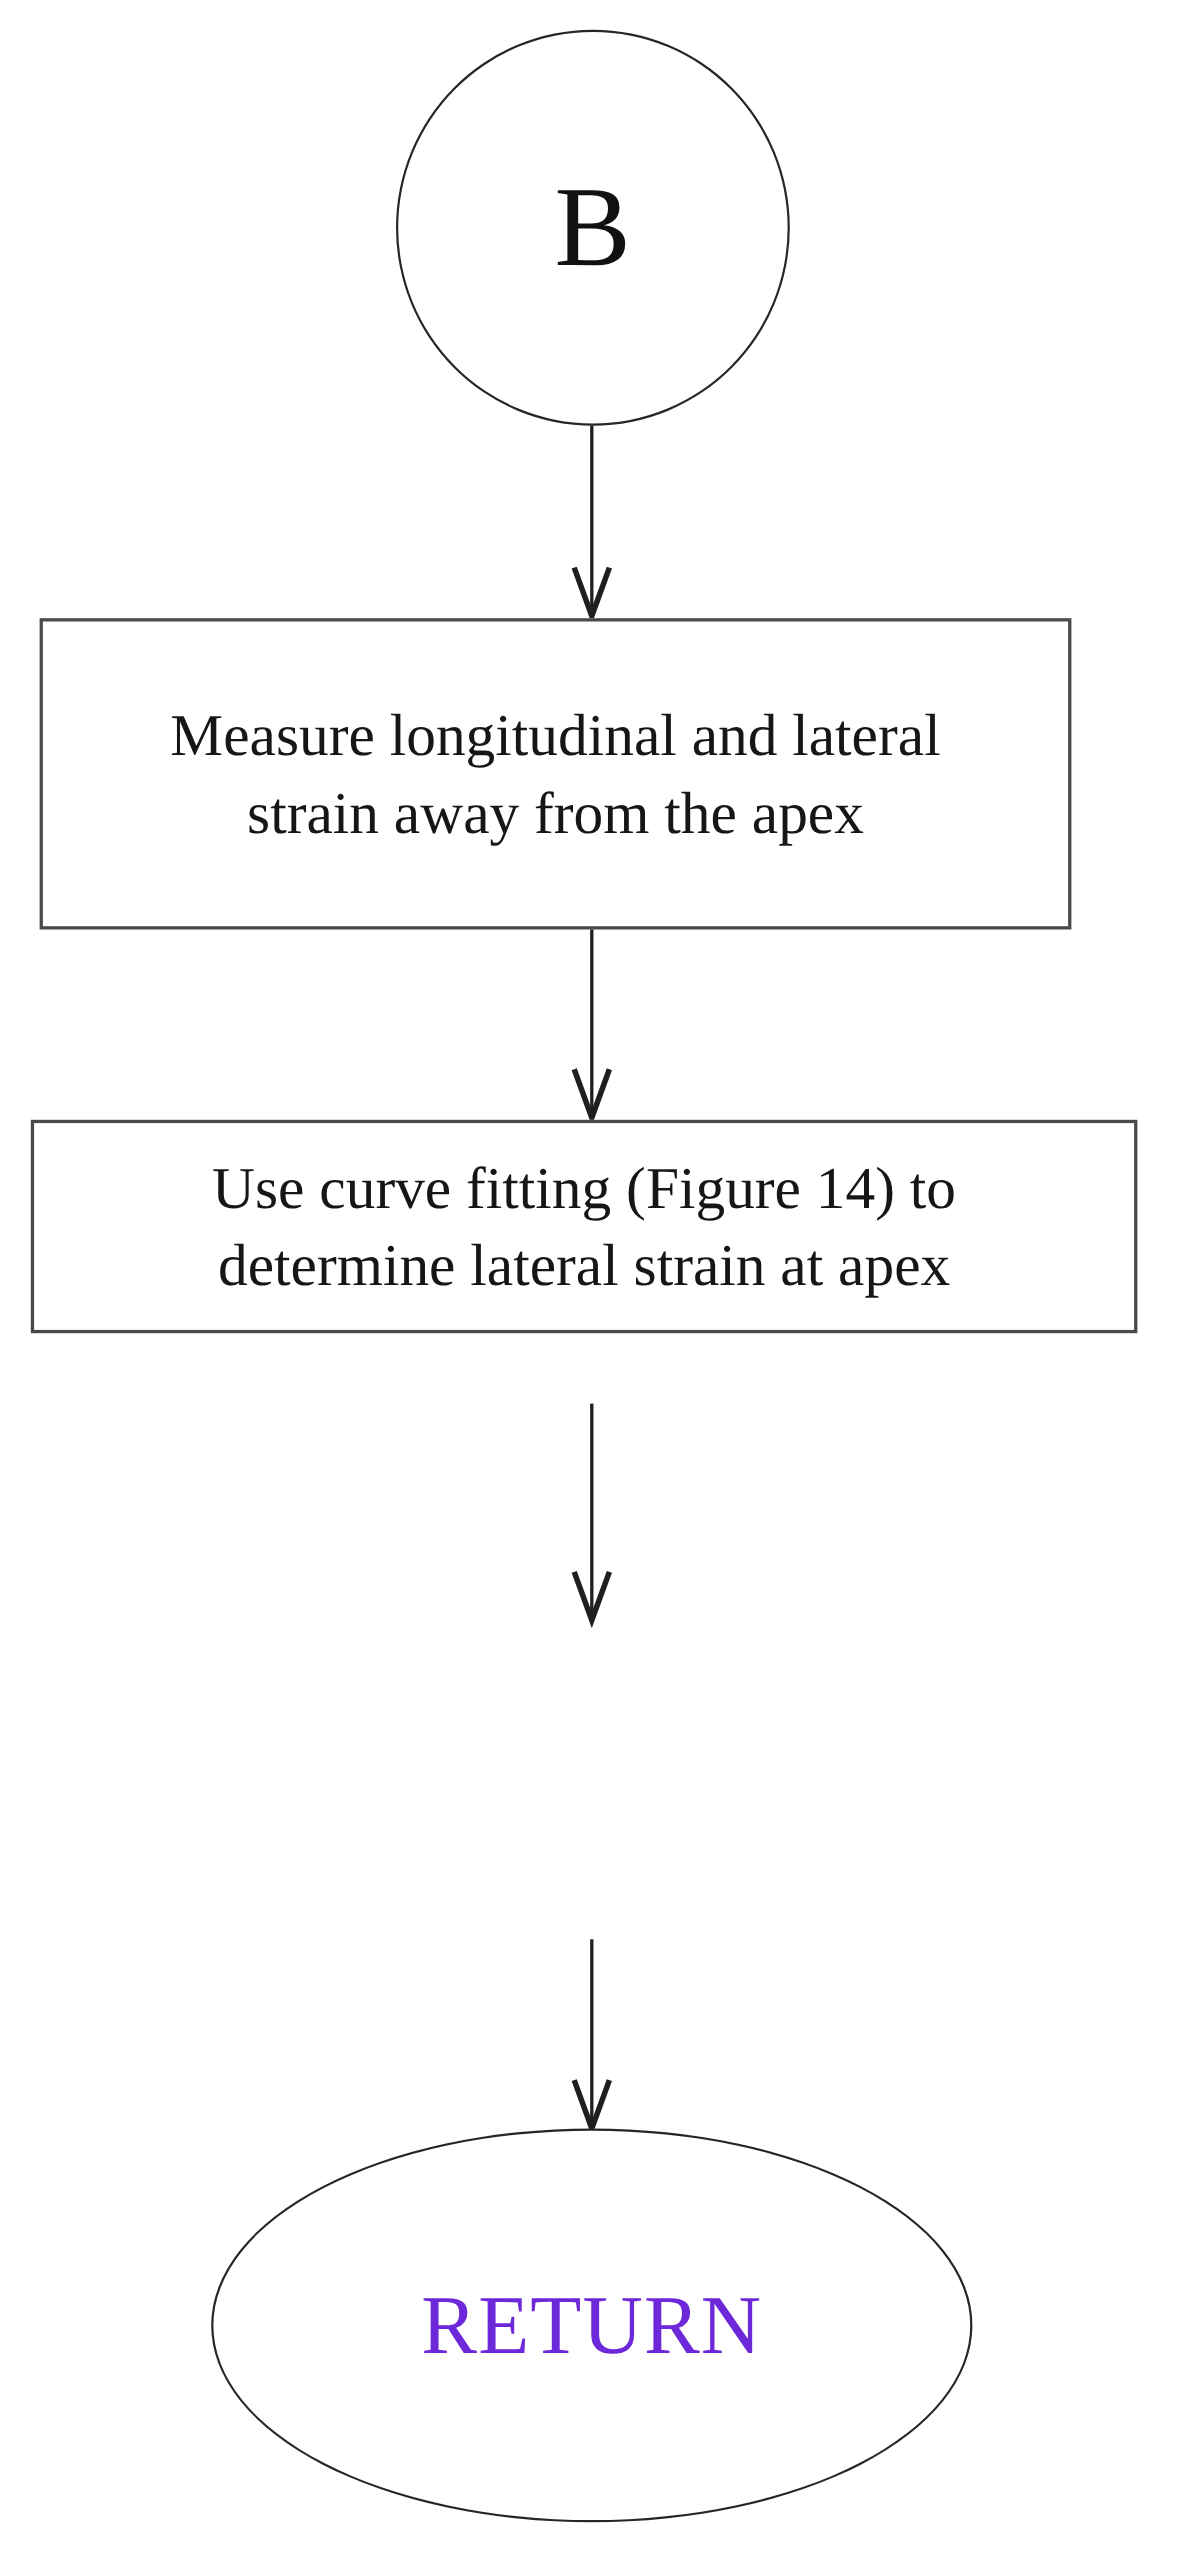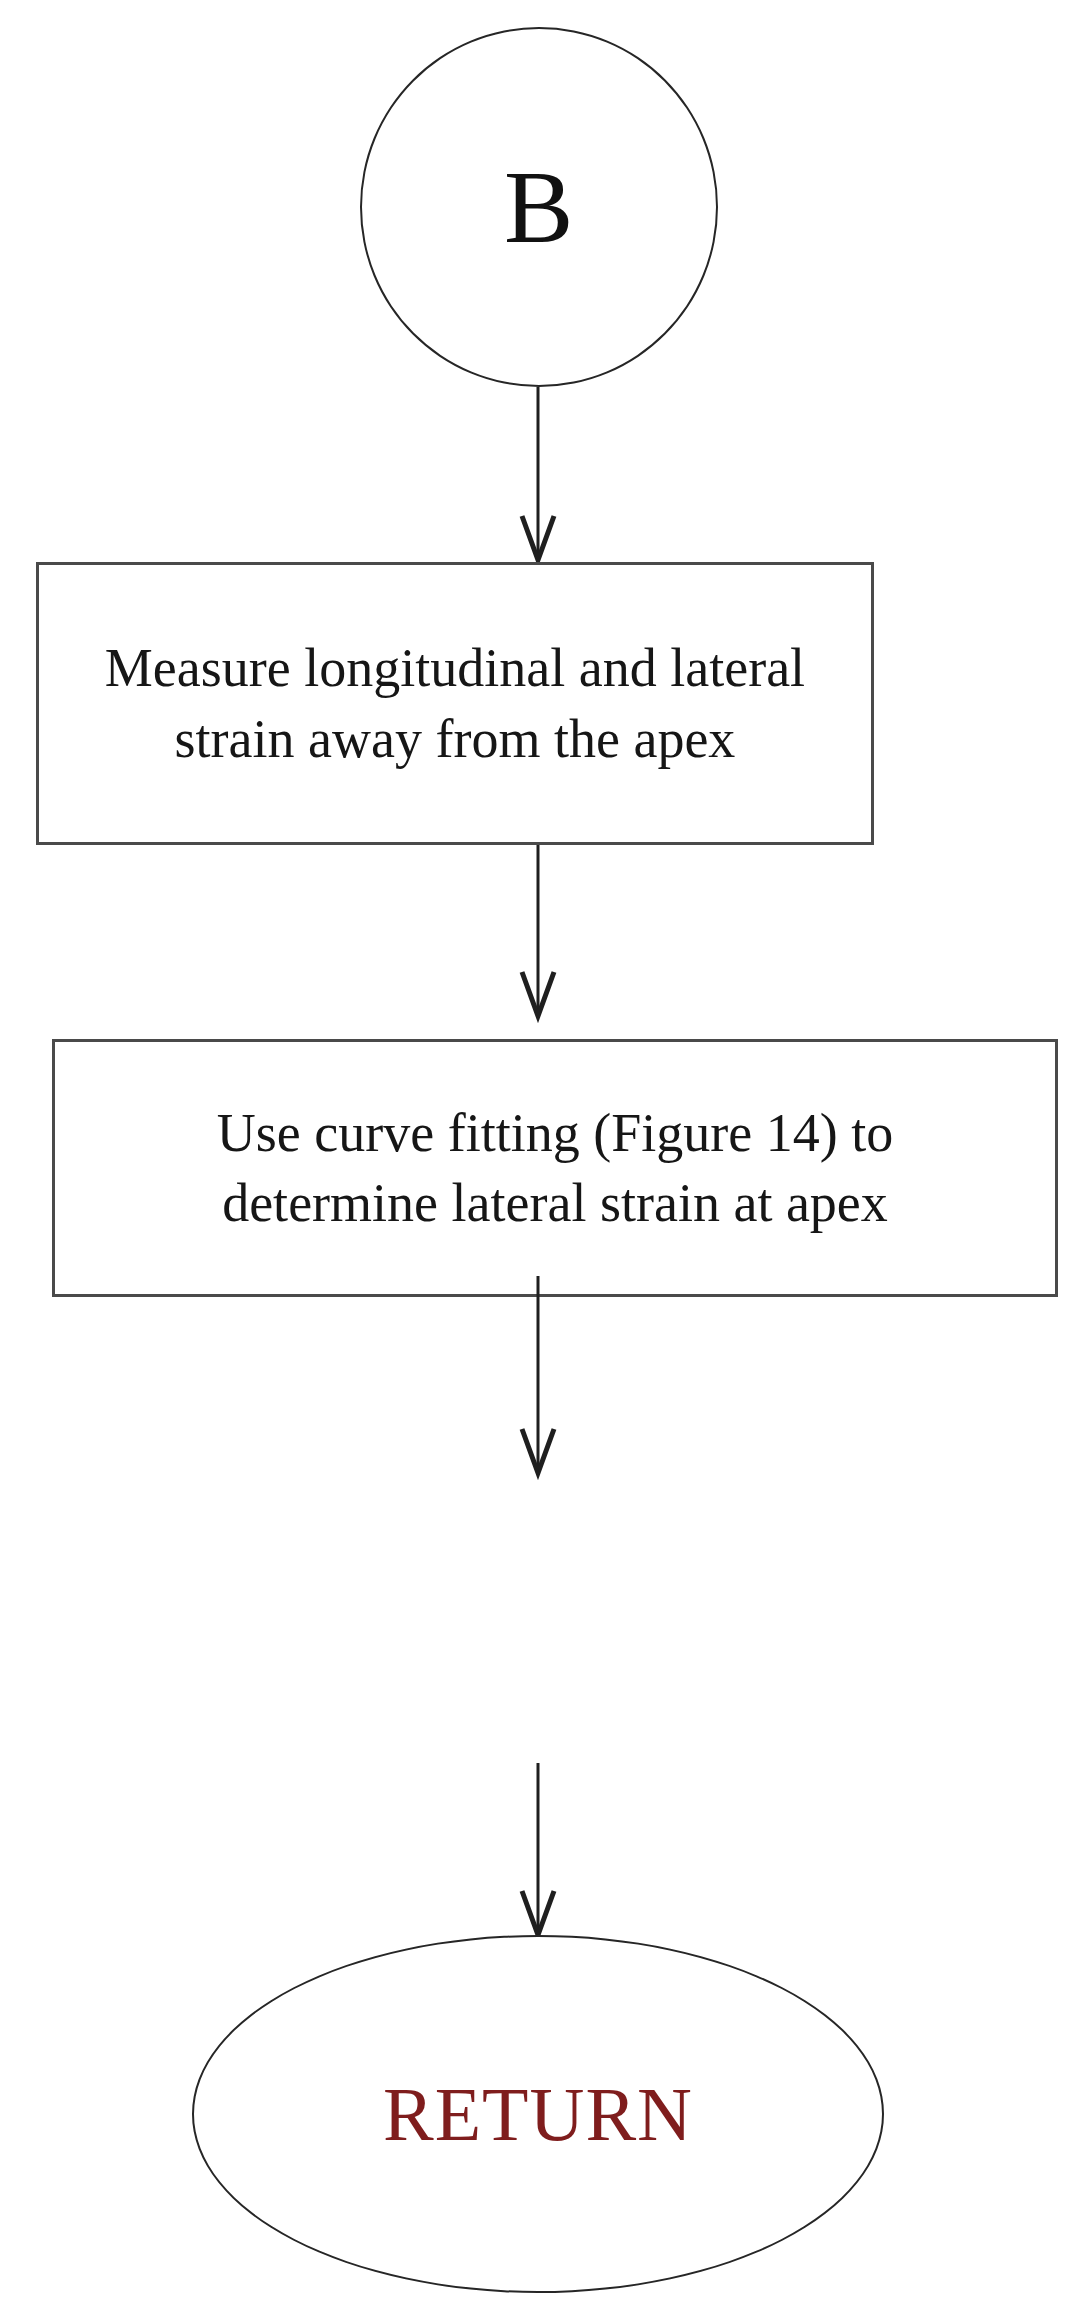--- a/index.html
+++ b/index.html
@@ -69,21 +69,21 @@
     border: 2px solid #262626;
     border-radius: 50%;
     background: #ffffff;
     display: flex;
     align-items: center;
     justify-content: center;
   }
   .terminator-label {
     font-size: 76px;
     line-height: 1;
-    color: #7f1d1d;
+    color: #6d28d9;
     letter-spacing: 1px;
   }
 
   
   .arrow {
     position: absolute;
     left: 0;
     top: 0;
     overflow: visible;
     pointer-events: none;
@@ -96,31 +96,31 @@
 
   <div class="connector-node" style="left:360px; top:27px; width:358px; height:360px;">
     <span class="connector-label">B</span>
   </div>
 
   <svg class="arrow" width="1080" height="2324">
     <line x1="538" y1="387" x2="538" y2="556" stroke="#1f1f1f" stroke-width="3"></line>
     <path d="M 522 516 L 538 560 L 554 516" fill="none" stroke="#1f1f1f" stroke-width="5" stroke-linecap="butt"></path>
   </svg>
 
-  <div class="process-node" style="left:36px; top:562px; width:838px; height:283px;">
+  <div class="process-node" style="left:36px; top:562px; width:938px; height:283px;">
     <span class="process-label">Measure longitudinal and lateral
 strain away from the apex</span>
   </div>
 
   <svg class="arrow" width="1080" height="2324">
     <line x1="538" y1="845" x2="538" y2="1013" stroke="#1f1f1f" stroke-width="3"></line>
     <path d="M 522 972 L 538 1016 L 554 972" fill="none" stroke="#1f1f1f" stroke-width="5" stroke-linecap="butt"></path>
   </svg>
 
-  <div class="process-node" style="left:52px; top:1018px; width:1006px; height:258px;margin-top:21px;">
+  <div class="process-node" style="left:28px; top:1018px; width:1006px; height:194px;">
     <span class="process-label">Use curve fitting (Figure 14) to
 determine lateral strain at apex</span>
   </div>
 
   <svg class="arrow" width="1080" height="2324">
     <line x1="538" y1="1276" x2="538" y2="1470" stroke="#1f1f1f" stroke-width="3"></line>
     <path d="M 522 1429 L 538 1473 L 554 1429" fill="none" stroke="#1f1f1f" stroke-width="5" stroke-linecap="butt"></path>
   </svg>
 
 

